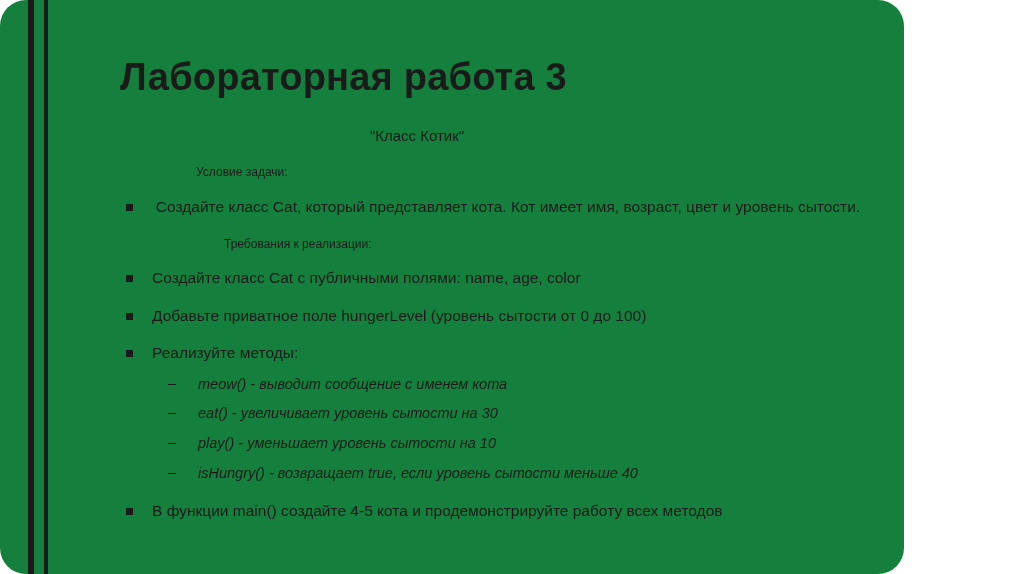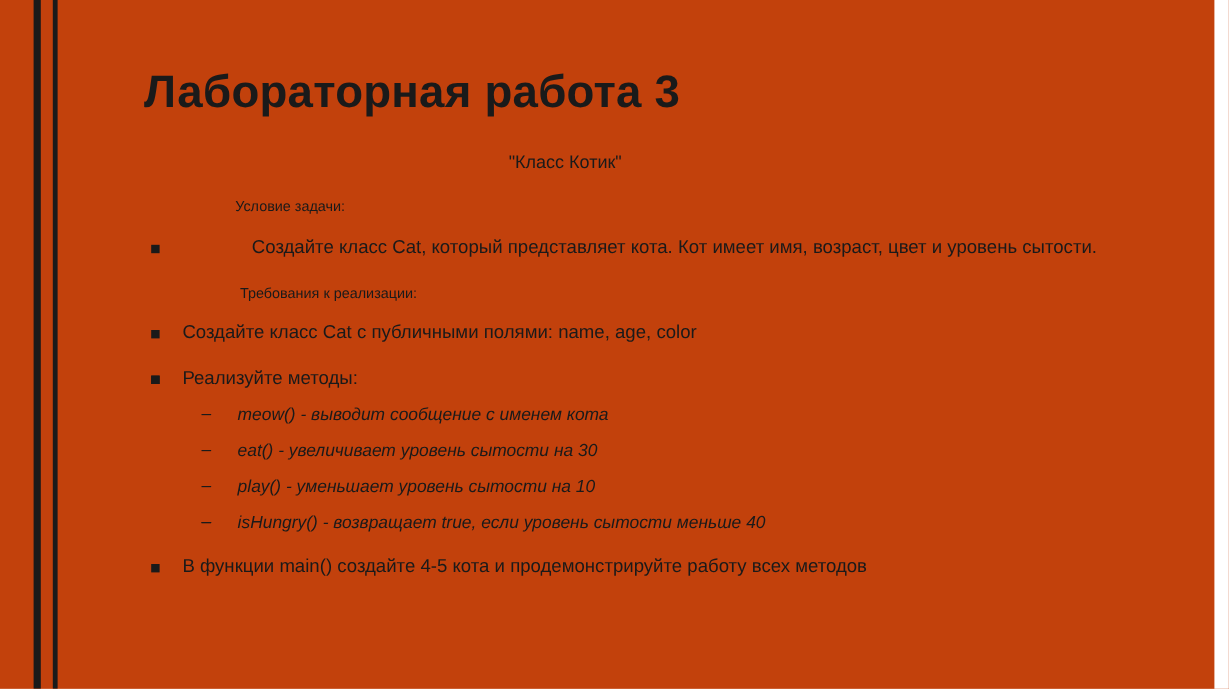--- a/index.html
+++ b/index.html
@@ -8,25 +8,26 @@
   }
   body {
     width: 1024px;
     height: 574px;
     background: #ffffff;
     font-family: "Liberation Sans", sans-serif;
     overflow: hidden;
   }
   .slide {
     position: relative;
-    width: 1012px;
+    width: 904px;
     height: 574px;
-    background: #c2410c;
+    background: #15803d;
     box-sizing: border-box;
     overflow: hidden;
+    border-radius: 26px;
   }
   .left-bar-outer {
     position: absolute;
     left: 28px;
     top: 0;
     width: 6px;
     height: 574px;
     background: #1a1a1a;
   }
   .left-bar-inner {
@@ -60,21 +61,21 @@
     margin-right: 150px;
   }
   .section-label {
     font-size: 12px;
     color: #1a1a1a;
     margin-top: 21px;
     margin-left: 76px;
   }
   .section-label.second {
     margin-top: 20px;
-    margin-left: 80px;
+    margin-left: 104px;
   }
   ul.bullets {
     list-style: none;
     margin: 0;
     padding: 0;
   }
   ul.bullets > li {
     position: relative;
     font-size: 15.5px;
     color: #1a1a1a;
@@ -144,20 +145,21 @@
 
     <div class="section-label second">Требования к реализации:</div>
 
     <ul class="bullets">
       <li>
         <span class="sq"></span>
         <span>Создайте класс Cat с публичными полями: name, age, color</span>
       </li>
       <li>
         <span class="sq"></span>
+        <span>Добавьте приватное поле hungerLevel (уровень сытости от 0 до 100)</span>
       </li>
       <li>
         <span class="sq"></span>
         <span>Реализуйте методы:</span>
       </li>
     </ul>
 
     <ul class="sub">
       <li>
         <span class="dash">–</span>

